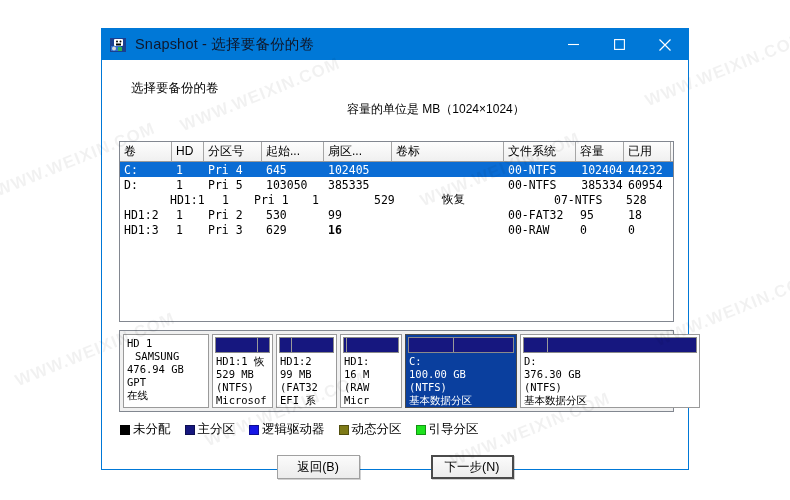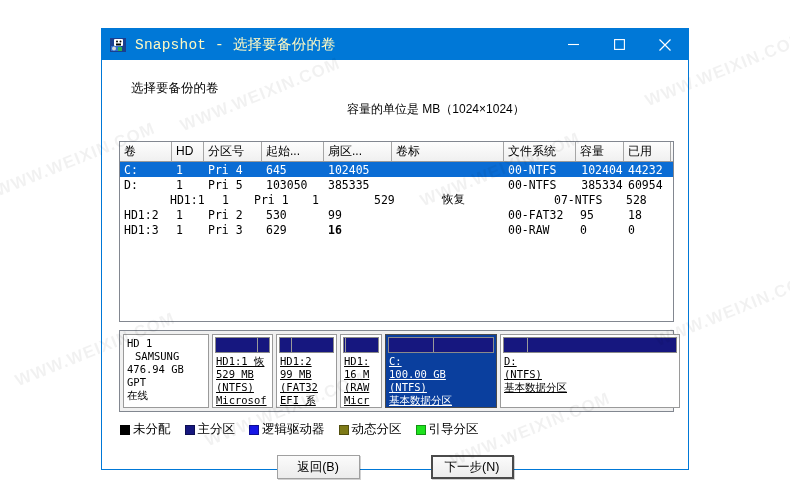--- a/index.html
+++ b/index.html
@@ -51,23 +51,23 @@
     flex: none;
     position: relative;
   }
   .title-icon {
     width: 16px; height: 16px;
     margin-left: 8px; margin-right: 9px;
     position: relative;
     flex: none;
   }
   .title-text {
-    color: #fef9c3;
+    color: #0f172a;
     font-size: 14.5px;
-    font-family: Liberation Mono, monospace;
+    font-family: Liberation Sans, sans-serif;
     letter-spacing: 0.2px;
     white-space: nowrap;
   }
   .win-buttons {
     margin-left: auto;
     display: flex;
     height: 31px;
   }
   .win-btn {
     width: 46px;
@@ -225,21 +225,20 @@
     flex: 1;
   }
   .part-text {
     font-family: "DejaVu Sans Mono", monospace;
     font-size: 10.5px;
     line-height: 13px;
     color: #000;
     padding: 0 3px;
     overflow: hidden;
     white-space: nowrap;
-    text-decoration: underline;
   }
 
   
   .legend {
     position: absolute;
     left: 18px;
     top: 361px;
     display: flex;
     align-items: flex-start;
     gap: 14px;
@@ -441,21 +440,21 @@
           <div class="part" style="width: 61px;">
             <div class="usage">
               <div class="used" style="width: 22%;"></div>
               <div class="free"></div>
             </div>
             <div class="part-text">HD1:2</div>
             <div class="part-text">99 MB</div>
             <div class="part-text">(FAT32</div>
             <div class="part-text">EFI 系</div>
           </div>
-          <div class="part" style="width: 42px;">
+          <div class="part" style="width: 62px;">
             <div class="usage">
               <div class="used" style="width: 5%;"></div>
               <div class="free"></div>
             </div>
             <div class="part-text">HD1:</div>
             <div class="part-text">16 M</div>
             <div class="part-text">(RAW</div>
             <div class="part-text">Micr</div>
           </div>
           <div class="part sel" style="width: 112px;">
@@ -467,20 +466,21 @@
             <div class="part-text">100.00 GB</div>
             <div class="part-text">(NTFS)</div>
             <div class="part-text">基本数据分区</div>
           </div>
           <div class="part" style="width: 180px;">
             <div class="usage">
               <div class="used" style="width: 14%;"></div>
               <div class="free"></div>
             </div>
             <div class="part-text">D:</div>
+            <div class="part-text">376.30 GB</div>
             <div class="part-text">(NTFS)</div>
             <div class="part-text">基本数据分区</div>
           </div>
         </div>
     </div>
 
     <div class="legend" id="legend">
         <div class="legend-item">
           <span class="swatch" style="background: rgb(0, 0, 0);"></span>
           <span>未分配</span>

